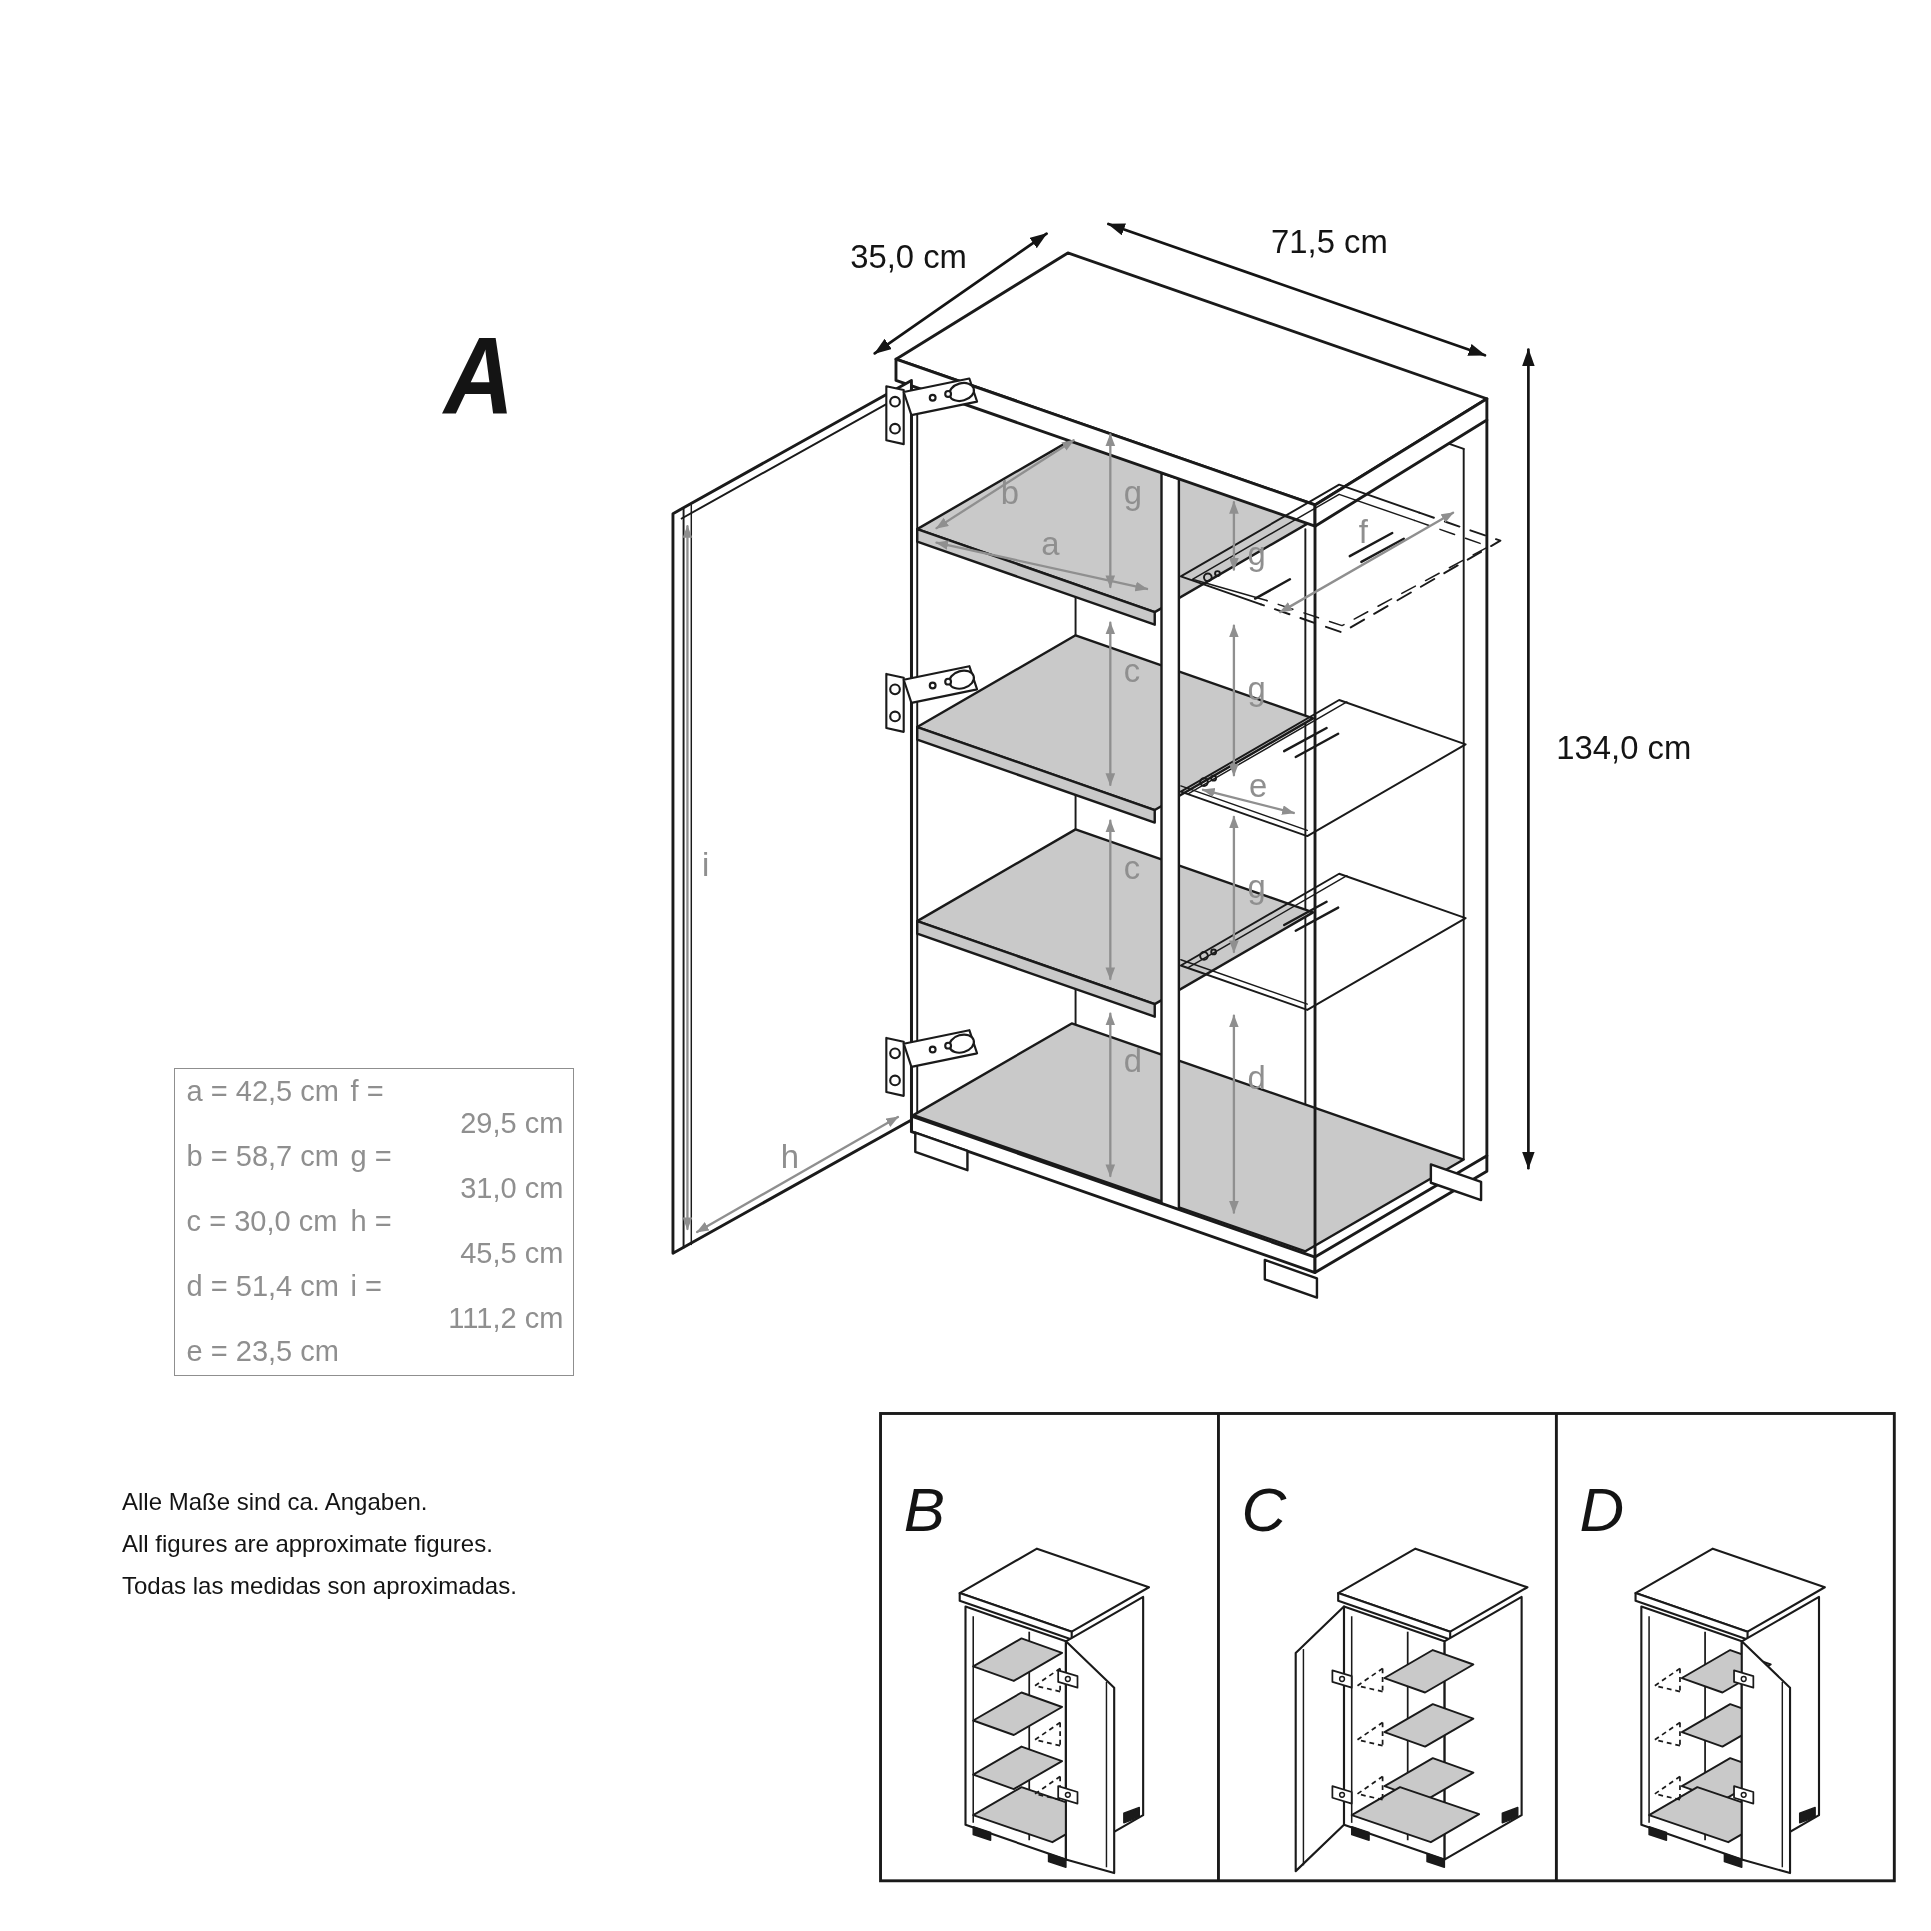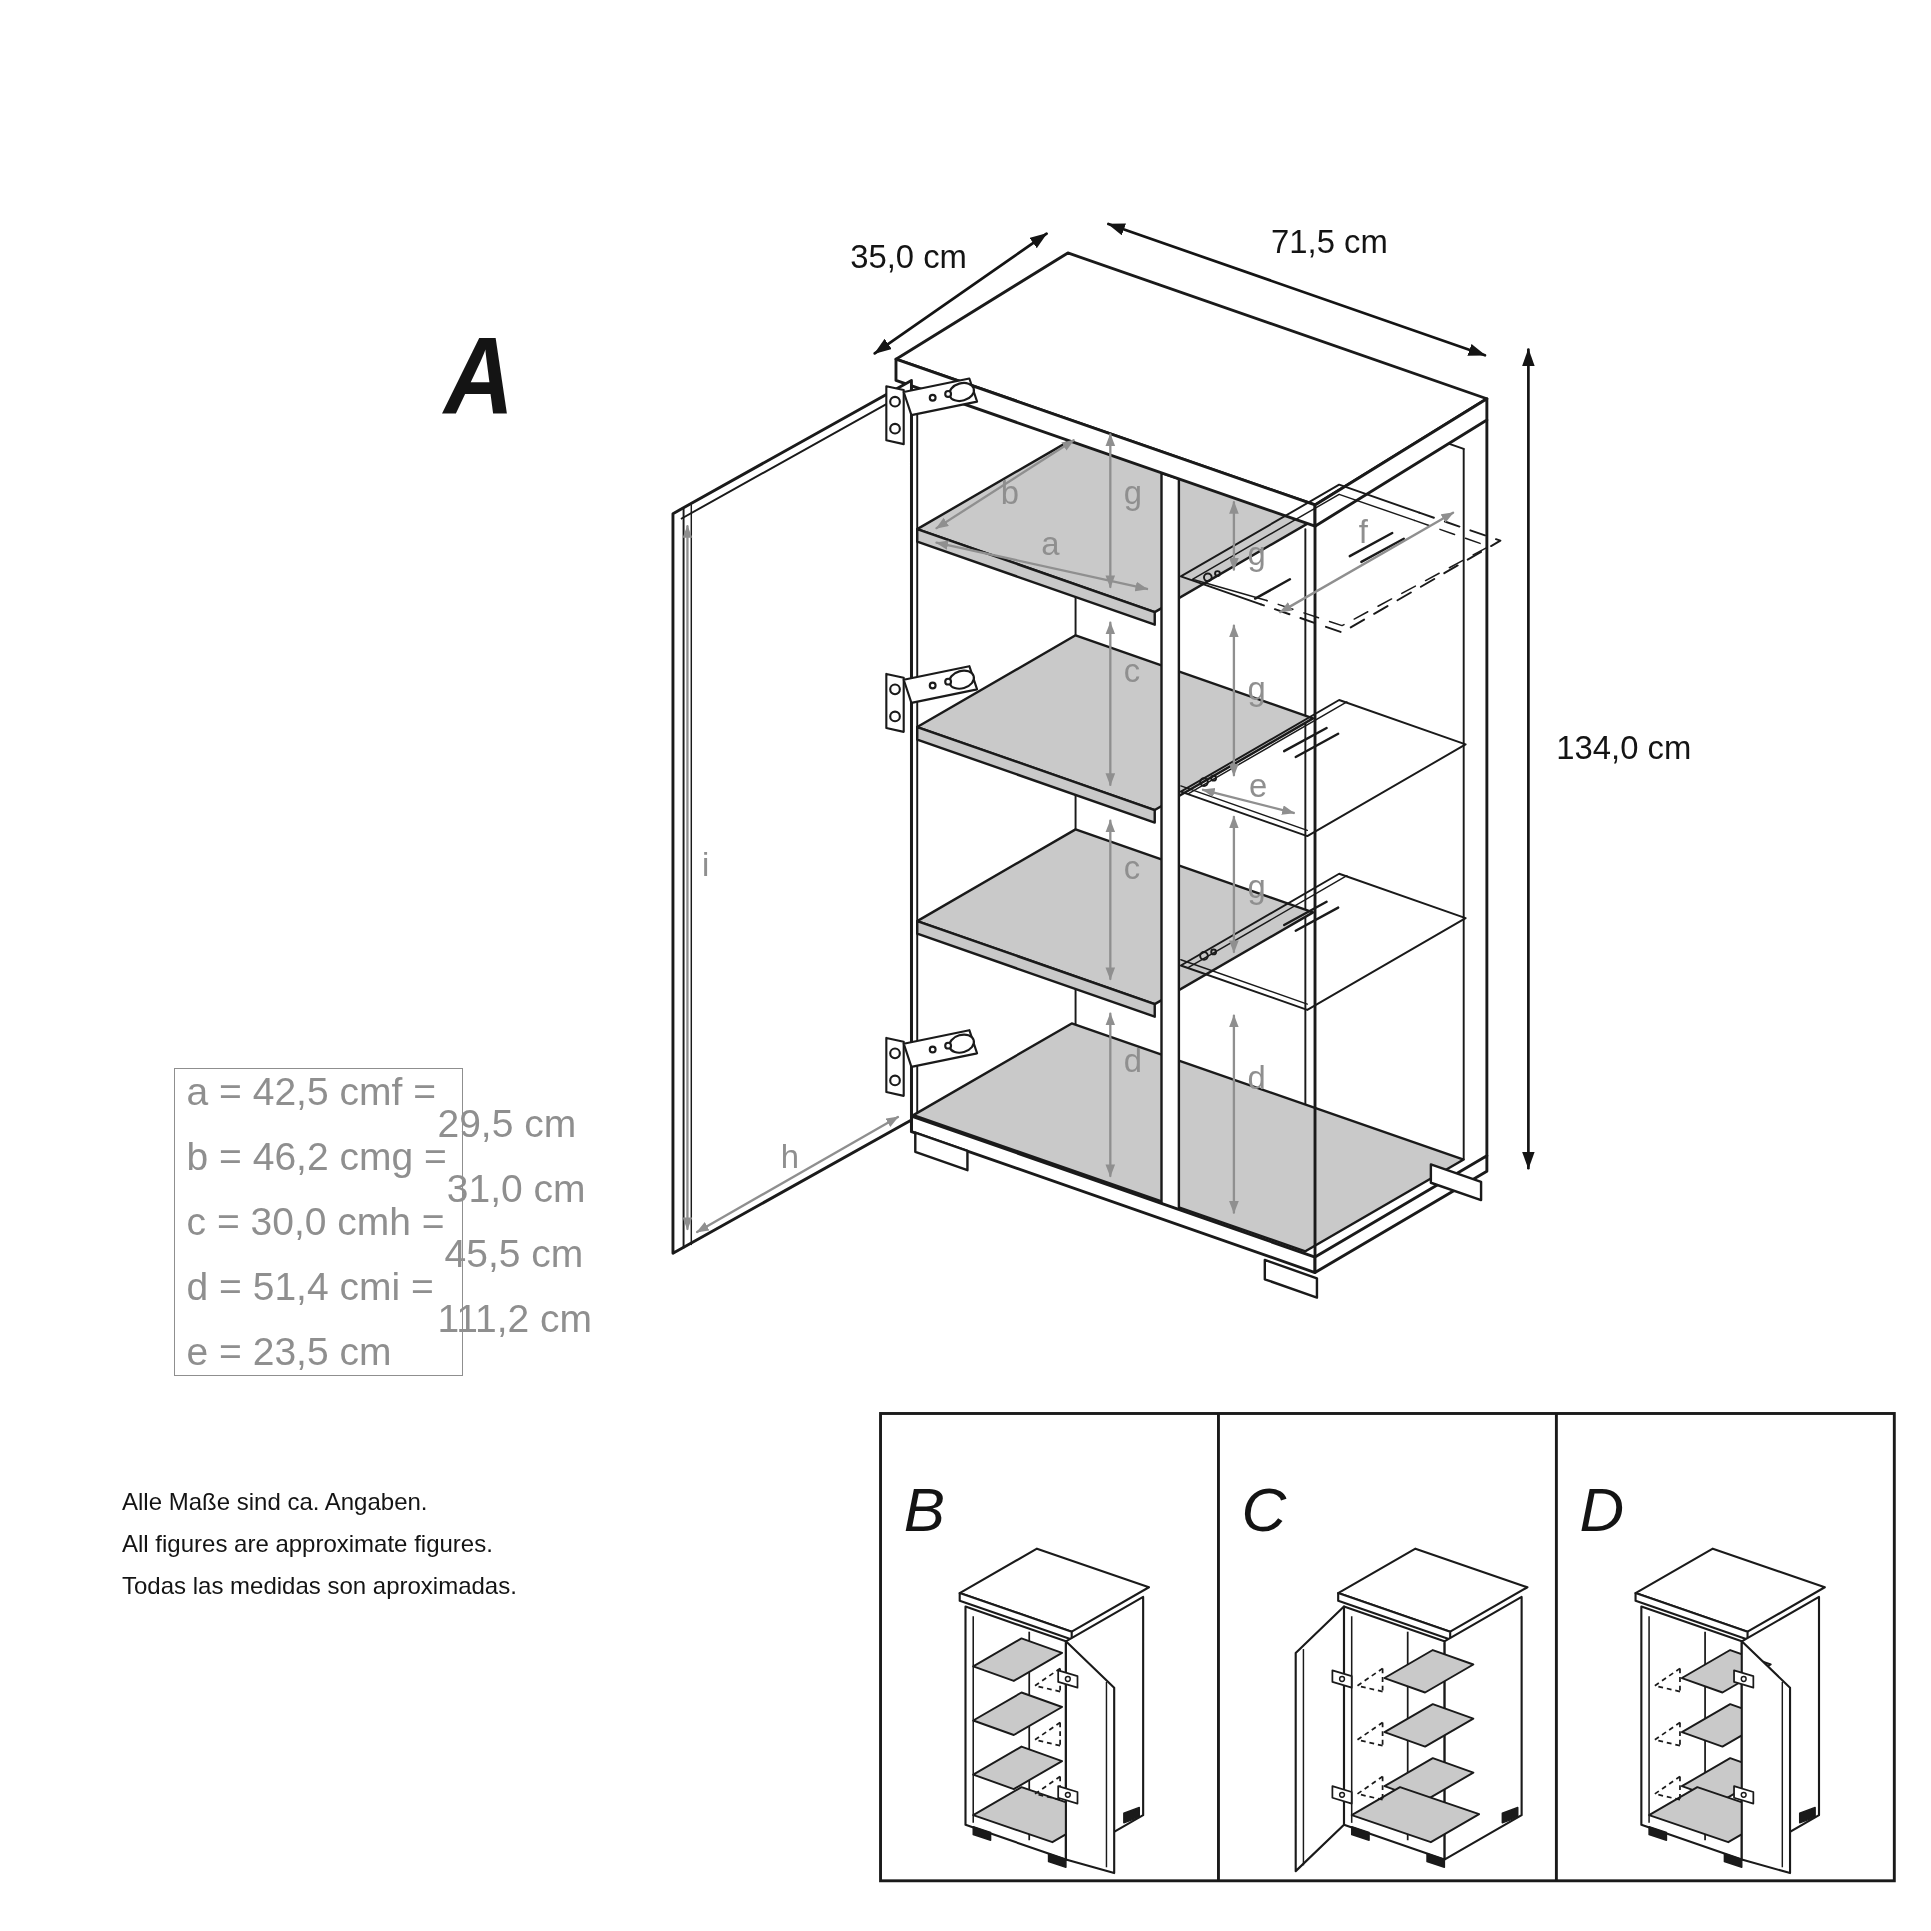--- a/index.html
+++ b/index.html
@@ -1,19 +1,19 @@
 <!DOCTYPE html>
 <html><head>
 <meta charset="utf-8">
 <style>
   html,body{margin:0;padding:0;background:#ffffff;}
   body{width:1931px;height:1931px;position:relative;font-family:"Liberation Sans",sans-serif;overflow:hidden;}
   .abs{position:absolute;}
   #title-a{left:444px;top:311px;font-size:110px;font-weight:bold;font-style:italic;color:#141414;letter-spacing:-3.9px;transform:scaleX(.88);transform-origin:left top;}
-  #legend-box{left:174px;top:1068px;width:289px;box-sizing:border-box;border:1.9px solid #8f8f8f;color:#8f8f8f;font-size:39px;line-height:33px;padding:5.8px 9.7px 7.7px 11.6px;}
+  #legend-box{left:174px;top:1068px;width:400px;box-sizing:border-box;border:1.9px solid #8f8f8f;color:#8f8f8f;font-size:29px;line-height:33px;padding:5.8px 9.7px 7.7px 11.6px;}
   .legend-row{display:flex;white-space:nowrap;}
   .legend-left{flex:0 0 164px;}
   .legend-rlabel{flex:0 0 46px;}
   .legend-rvalue{flex:1 1 auto;text-align:right;margin-top:32px;}
   #notes{left:122px;top:1481px;color:#141414;font-size:24px;line-height:42px;white-space:nowrap;}
   svg text{font-family:"Liberation Sans",sans-serif;}
   .dim-label{font-size:34px;fill:#141414;}
   .part-label{font-size:34px;fill:#8f8f8f;}
   .panel-label{font-size:64px;font-style:italic;fill:#141414;}
 </style>
@@ -304,21 +304,21 @@
 
 <div class="abs" id="title-a">A</div>
 
 <div class="abs" id="legend-box">
   <div class="legend-row">
     <span class="legend-left">a = 42,5 cm</span>
     <span class="legend-rlabel">f =</span>
     <span class="legend-rvalue">29,5 cm</span>
   </div>
   <div class="legend-row">
-    <span class="legend-left">b = 46,2 cm</span>
+    <span class="legend-left">b = 58,7 cm</span>
     <span class="legend-rlabel">g =</span>
     <span class="legend-rvalue">31,0 cm</span>
   </div>
   <div class="legend-row">
     <span class="legend-left">c = 30,0 cm</span>
     <span class="legend-rlabel">h =</span>
     <span class="legend-rvalue">45,5 cm</span>
   </div>
   <div class="legend-row">
     <span class="legend-left">d = 51,4 cm</span>

